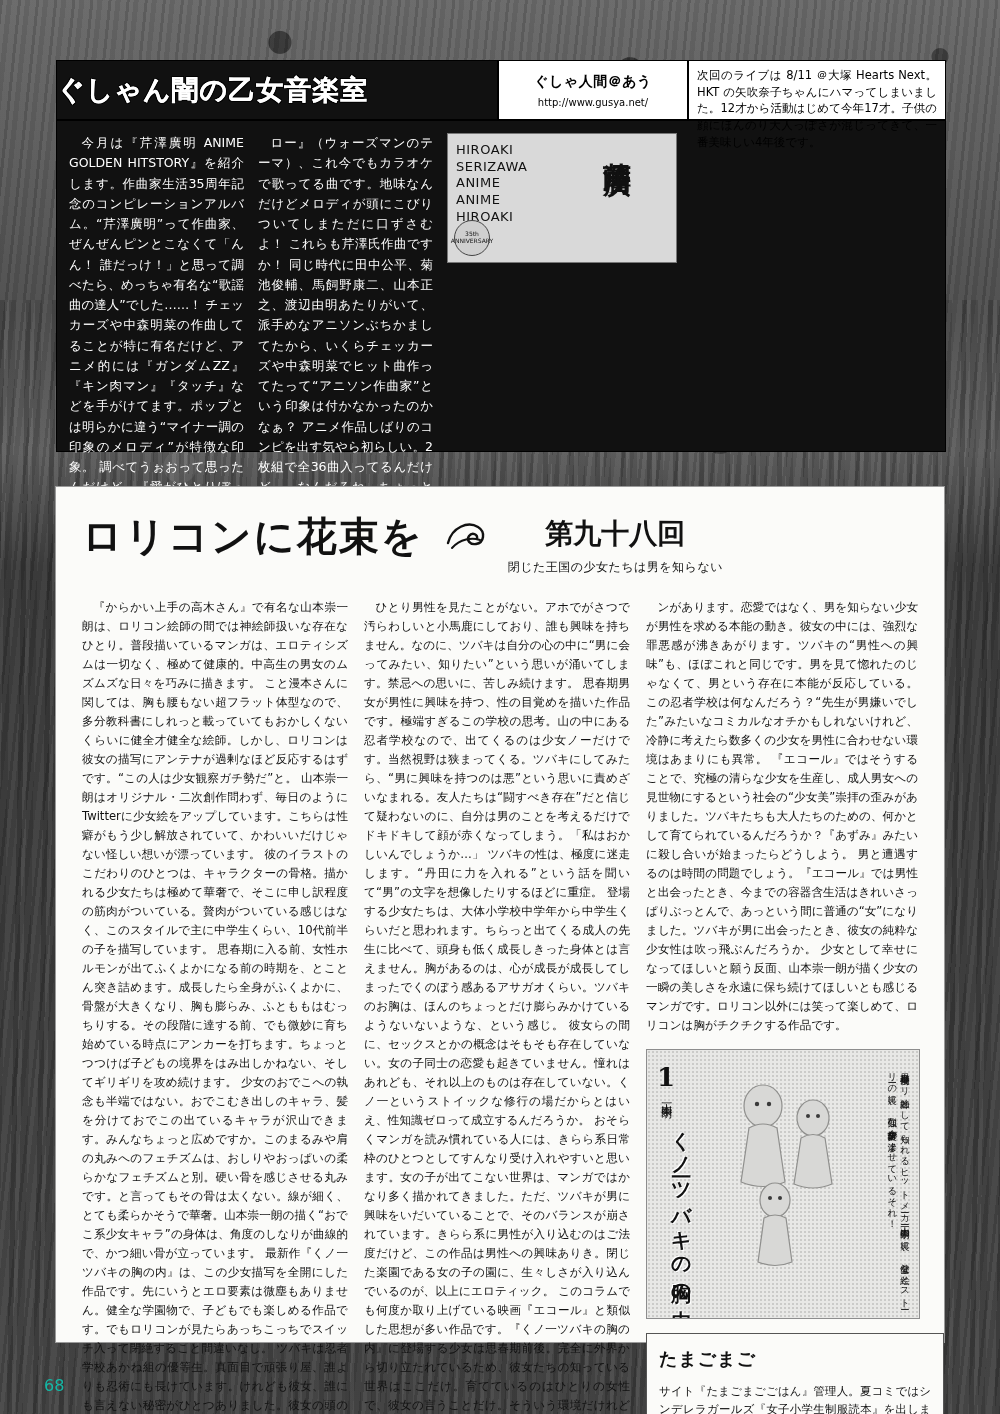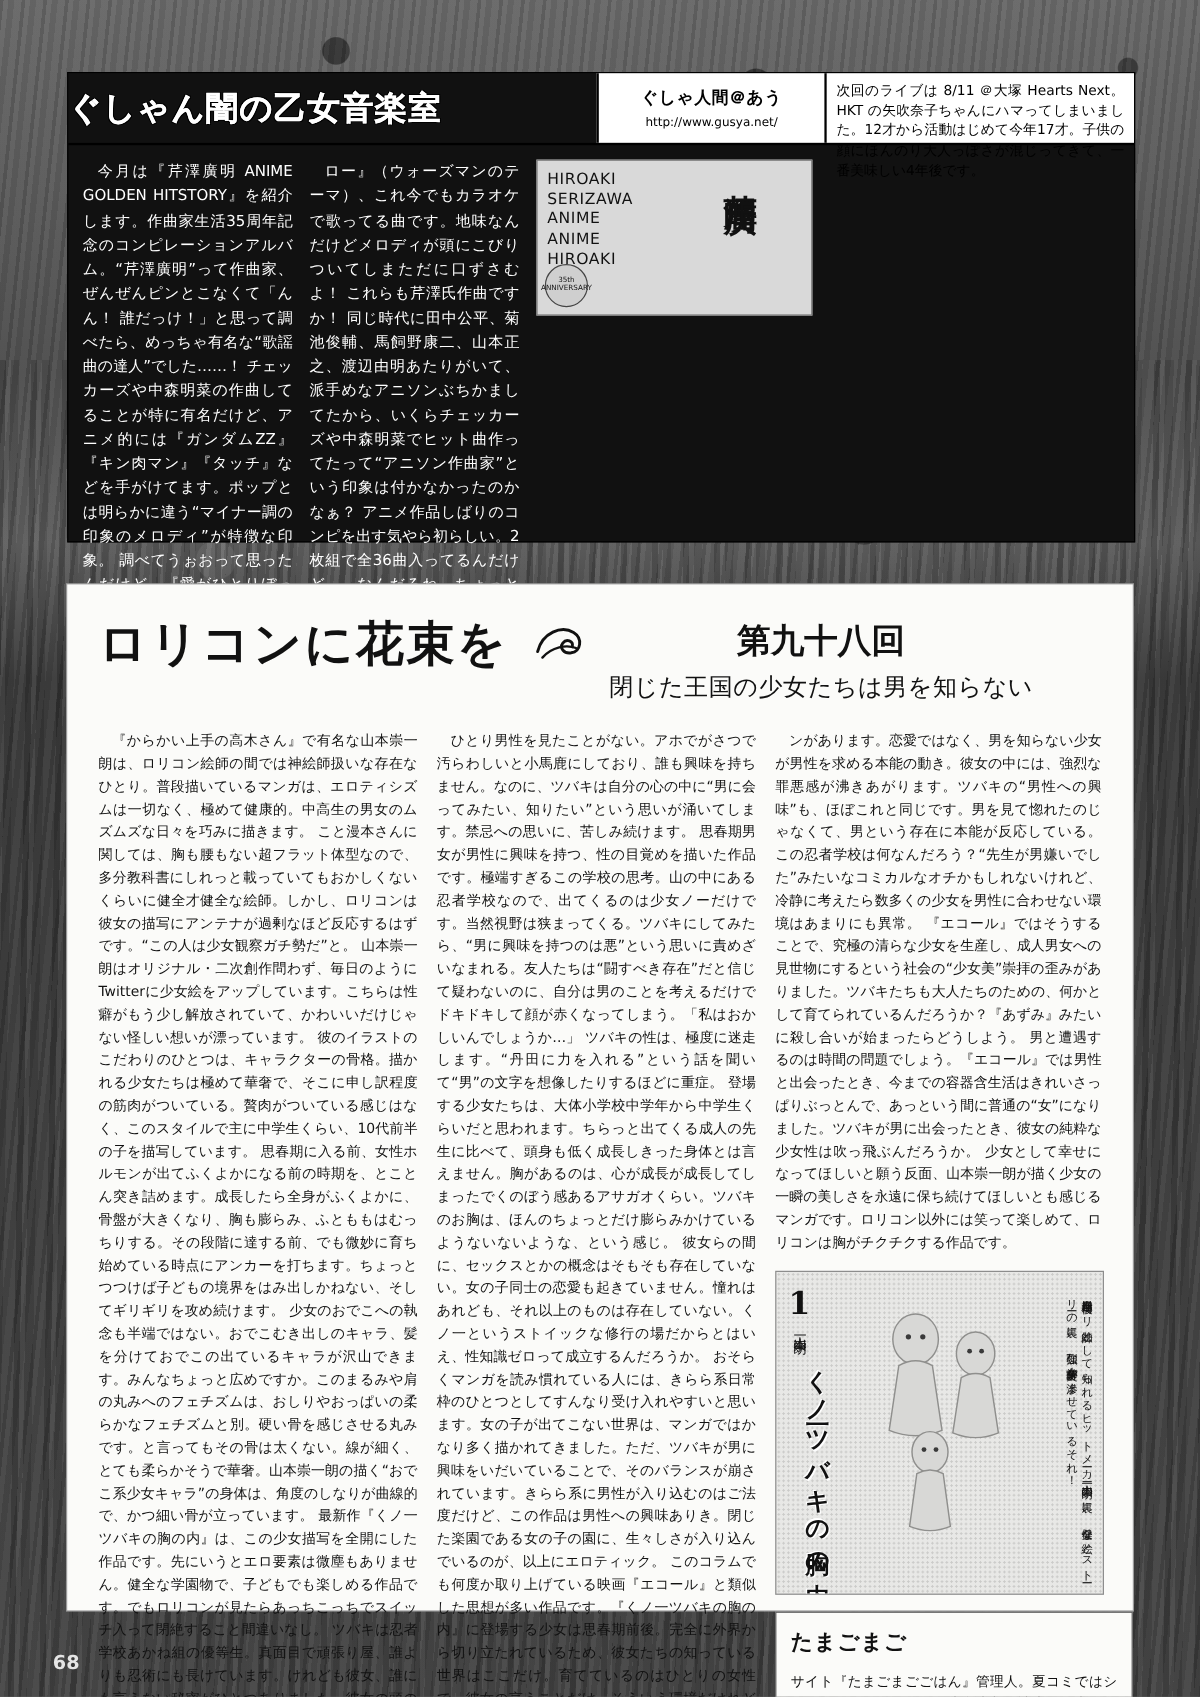--- a/index.html
+++ b/index.html
@@ -120,21 +120,21 @@
   }
   .page-inner{padding:22px 26px 0 26px;}
   .head-row{display:flex;align-items:flex-start;gap:18px;}
   .head-title{
     font-family:"DejaVu Serif","Liberation Serif",serif;
     font-weight:bold;font-size:40px;letter-spacing:2px;white-space:nowrap;
   }
   .swirl{margin-left:4px;margin-top:8px;}
   .head-meta{padding-top:6px;}
   .head-no{font-family:"DejaVu Serif","Liberation Serif",serif;font-weight:bold;font-size:28px;text-align:center;}
-  .head-sub{font-size:20px;margin-top:6px;letter-spacing:.5px;}
+  .head-sub{font-size:12px;margin-top:6px;letter-spacing:.5px;}
 
   .cols{display:flex;gap:16px;margin-top:22px;}
   .tcol{
     width:272px;font-size:11.6px;line-height:1.64;text-align:justify;
     font-family:"DejaVu Sans","Liberation Sans",sans-serif;
   }
   .tcol p{margin:0;text-indent:1em;}
 
   
   .thumb{
@@ -169,21 +169,21 @@
     width:272px;margin-top:14px;border:1px solid #555;background:#fbfbf9;
     padding:10px 12px;
   }
   .note-title{
     font-family:"DejaVu Serif","Liberation Serif",serif;font-weight:bold;
     font-size:18px;letter-spacing:1px;
   }
   .note-body{font-size:11.4px;line-height:1.62;margin-top:8px;text-align:justify;}
 
   .page-num{
-    position:absolute;left:44px;top:1376px;color:#e5e5e5;font-size:16px;font-weight:bold;
+    position:absolute;left:44px;top:1376px;color:#14b8a6;font-size:16px;font-weight:normal;
     font-family:"DejaVu Sans","Liberation Sans",sans-serif;
   }
 </style>
 </head>
 <body>
 
 <div class="bg-noise"></div>
 <div class="bg-streaks"></div>
 <div class="bg-streaks2"></div>
 

